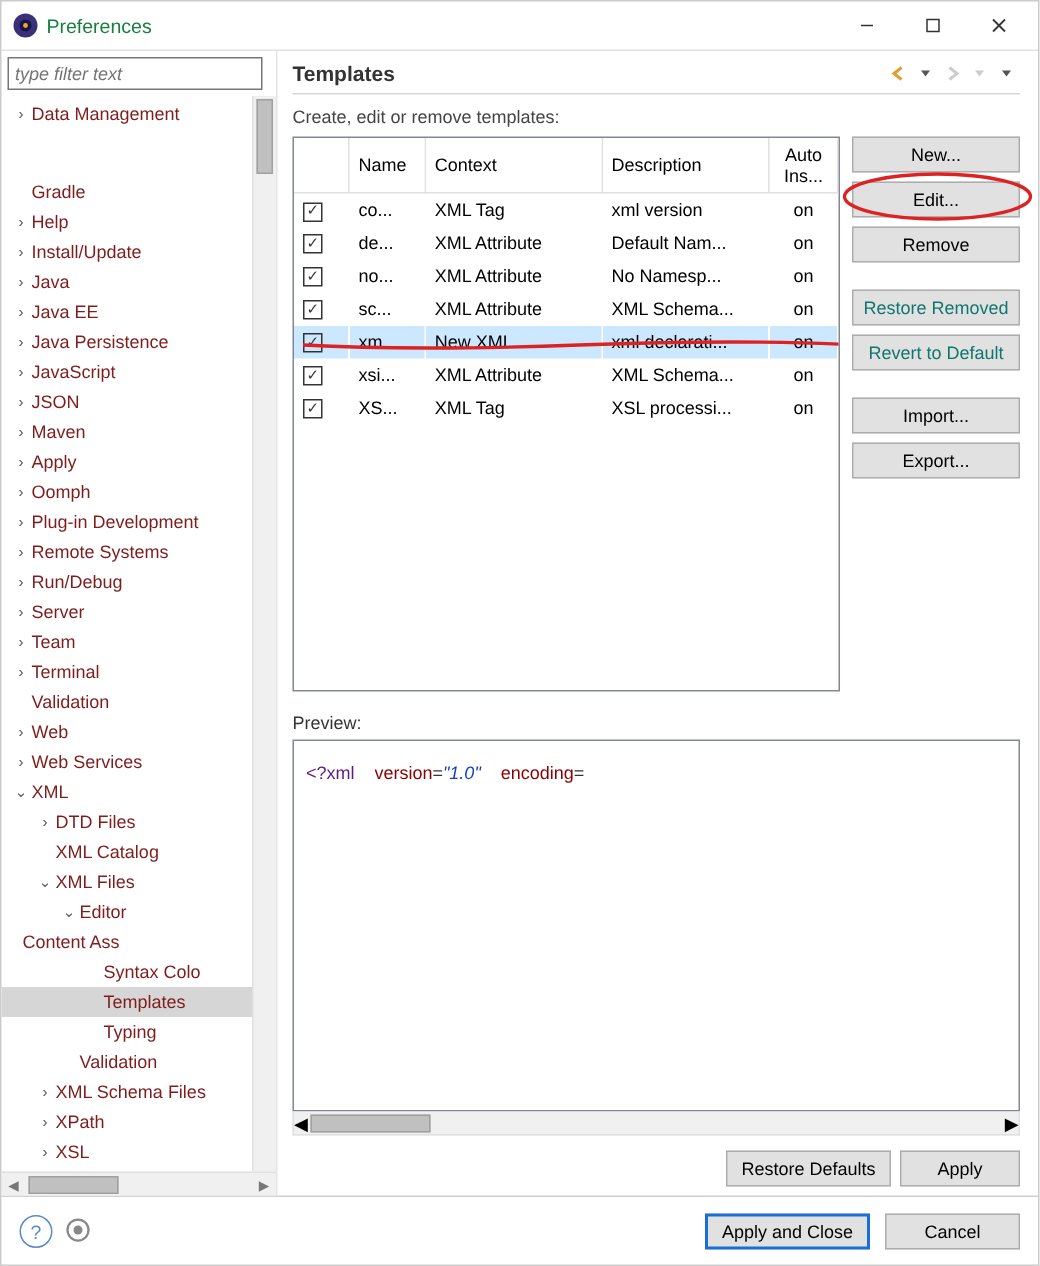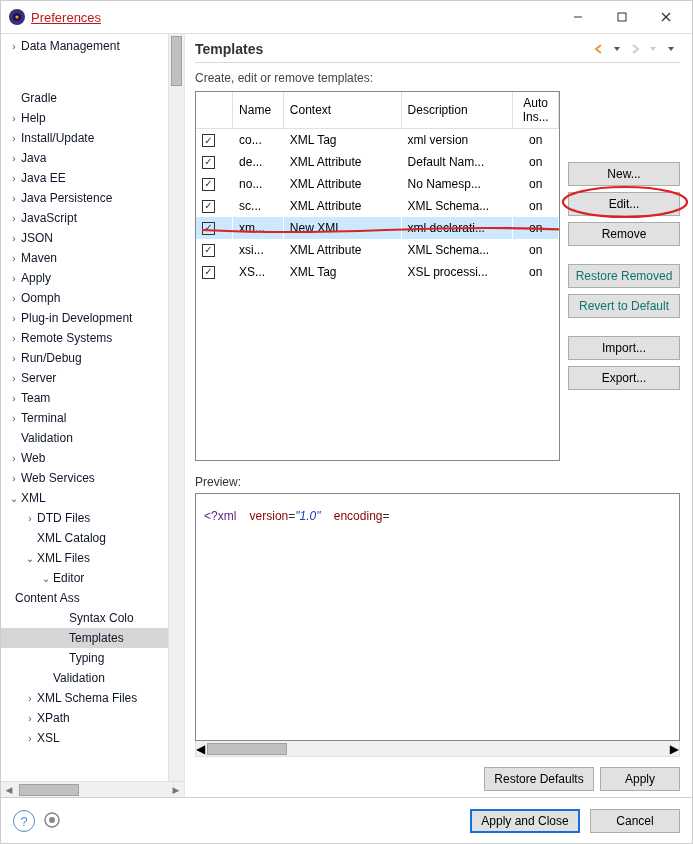--- a/index.html
+++ b/index.html
@@ -1,42 +1,42 @@
 <!DOCTYPE html>
 <html><head>
 <meta charset="utf-8">
 <style>
 * { box-sizing: border-box; margin: 0; padding: 0; font-family: "Segoe UI", Tahoma, sans-serif; font-size: 12px; }
 body { background: #fff; width: 693px; height: 844px; overflow: hidden; position: relative; border: 1px solid #ccc;}
 .titlebar { height: 32px; display: flex; align-items: center; padding: 0 4px 0 8px; }
 .titlebar .app-icon { width: 16px; height: 16px; margin-right: 6px; background:#3a2f7a; border-radius:50%; display:inline-flex;align-items:center;justify-content:center;}
 .titlebar .app-icon svg{width:10px;height:10px;}
-.titlebar .title { flex: 1; font-size: 13px; color:#b91c1c;text-decoration:underline;}
+.titlebar .title { flex: 1; font-size: 13px; color:#15803d;}
 .win-btn { width: 44px; height: 28px; display:flex; align-items:center; justify-content:center; color:#333;}
 .main { display:flex; height: calc(100% - 32px - 46px); border-top:1px solid #e0e0e0;}
 .left { width: 184px; border-right:1px solid #e5e5e5; display:flex; flex-direction:column; position:relative;}
 .filter { margin:4px; border:1px solid #767676; height:22px; padding:2px 4px; font-style:italic; color:#767676; width:170px;}
 .tree-wrap{flex:1; overflow:auto; position:relative;}
 .tree { padding:2px 0; }
 .tree-row { display:flex; align-items:center; height:20px; white-space:nowrap; padding-right:4px;}
 .tree-row.sel{background:#d6d6d6;}
 .twisty{width:14px; display:inline-flex;justify-content:center;align-items:center;color:#555; font-size:10px;}
-.tree-label{color:#0f172a;}
+.tree-label{color:#7f1d1d;}
 .vscroll { position:absolute; right:0; top:0; bottom:0; width:16px; background:#f0f0f0; border-left:1px solid #e0e0e0;}
 .vscroll .thumb{position:absolute; left:2px; right:2px; top:2px; height:50px; background:#c0c0c0; border:1px solid #a0a0a0;}
 .hscroll{height:16px; background:#f0f0f0; border-top:1px solid #e0e0e0; display:flex; align-items:center;}
 .hscroll .thumb{height:12px; width:60px; background:#c0c0c0; border:1px solid #a0a0a0; margin-left:2px;}
 .hscroll .arr{width:16px;text-align:center;color:#777;font-size:9px;}
 .right{ flex:1; padding:6px 12px 0 10px; display:flex; flex-direction:column; position:relative;}
 .right-head{display:flex; align-items:center; justify-content:space-between; margin-bottom:4px;}
 .right-head h1{font-size:14px; font-weight:bold; color:#333;}
 .head-tools{display:flex; align-items:center; gap:0;}
 .head-tools .ti{width:18px;height:18px;display:flex;align-items:center;justify-content:center;}
 .desc{color:#444; margin:8px 0 6px;}
-.table-area{display:flex; gap:8px;align-items:center;}
+.table-area{display:flex; gap:8px;}
 .table-box{flex:1; border:1px solid #828790; height:370px; overflow:hidden; position:relative;}
 table{border-collapse:collapse; width:100%; table-layout:fixed;}
 th{ text-align:left; font-weight:normal; padding:4px 6px; border-right:1px solid #e0e0e0; border-bottom:1px solid #e0e0e0; background:#fff; position:relative;}
 td{ padding:3px 6px; border-right:1px solid transparent; height:22px; white-space:nowrap; overflow:hidden; text-overflow:ellipsis;}
 tr.row.selected{background:#cce8ff;}
 .chk{width:13px;height:13px; border:1px solid #333; display:inline-flex;align-items:center;justify-content:center; font-size:10px; line-height:1; color:#333;}
 .col-chk{width:36px;}
 .col-name{width:50px;}
 .col-ctx{width:116px;}
 .col-desc{width:110px;}
@@ -89,20 +89,21 @@
     <svg width="10" height="10">
         <line x1="1" y1="1" x2="9" y2="9" stroke="currentColor" stroke-width="1.2"></line>
         <line x1="9" y1="1" x2="1" y2="9" stroke="currentColor" stroke-width="1.2"></line>
       </svg>
   </div>
 </div>
 
 <div class="main">
 
   <div class="left">
+    <input class="filter" placeholder="type filter text" style="">
     <div class="tree-wrap">
       <div class="tree" id="tree">
           <div class="tree-row" style="padding-left: 6px;">
             <span class="twisty">›</span>
             <span class="tree-label">Data Management</span>
           </div>
           <div class="tree-row" style="padding-left: 6px; margin-top: 32px;">
             <span class="twisty"></span>
             <span class="tree-label">Gradle</span>
           </div>

